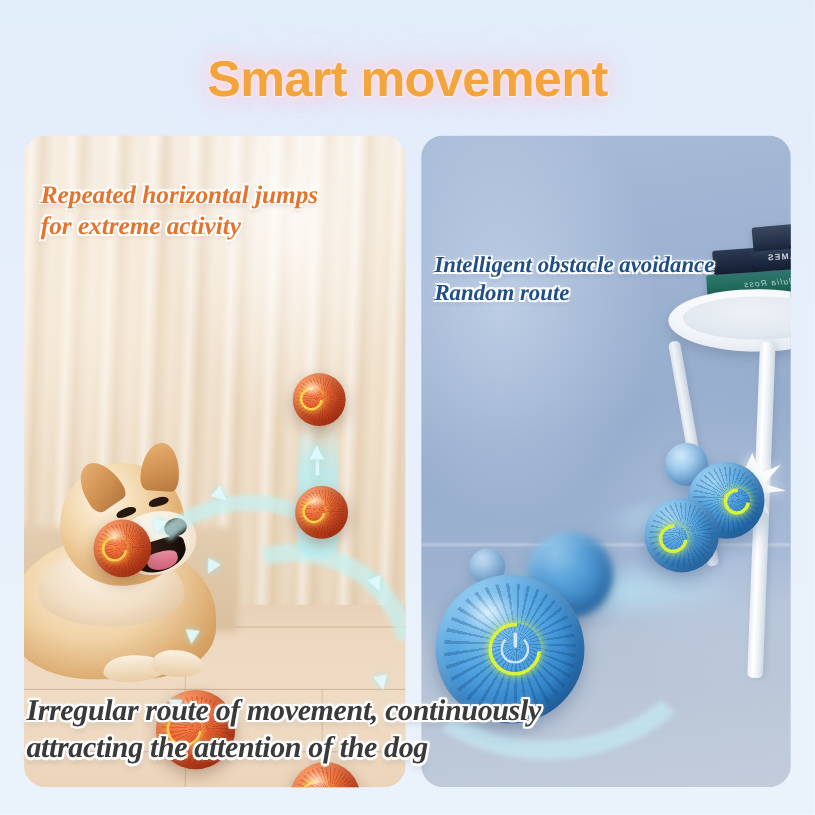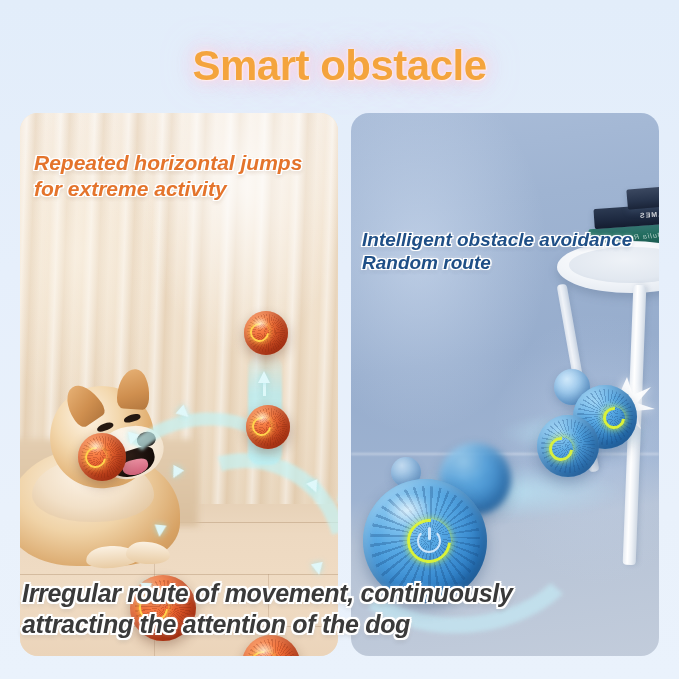--- a/index.html
+++ b/index.html
@@ -333,20 +333,21 @@
     filter: blur(3px);
   }
 
   
   .cap {
     position: absolute;
     font-style: italic;
     font-weight: bold;
     line-height: 1.22;
     white-space: pre-line;
+    font-family: Liberation Serif, serif;
   }
   #cap-left {
     left: 34px; top: 150px; width: 300px;
     font-size: 21px;
     color: #e4742c;
     text-shadow:
       -1.4px -1.4px 0 #fff, 1.4px -1.4px 0 #fff, -1.4px 1.4px 0 #fff, 1.4px 1.4px 0 #fff,
       0 0 4px rgba(255,255,255,0.95), 0 2px 4px rgba(120,70,30,0.30);
   }
   #cap-right {
@@ -366,21 +367,21 @@
       -1.6px -1.6px 0 #fff, 1.6px -1.6px 0 #fff, -1.6px 1.6px 0 #fff, 1.6px 1.6px 0 #fff,
       -2px 0 0 #fff, 2px 0 0 #fff, 0 -2px 0 #fff, 0 2px 0 #fff,
       0 0 5px rgba(255,255,255,0.98), 0 3px 5px rgba(60,60,60,0.28);
     z-index: 40;
   }
 </style>
 </head>
 <body>
 
 <div class="headline">
-  <span class="part h-orange">Smart obstacle</span>
+  <span class="part h-orange">Smart movement</span>
 </div>
 
 <div class="panel" id="panel-left">
   <div class="scene-left">
 
     <div class="curtain"></div>
 
     <div class="floor">
       <div class="floor-line" style="left:0; top:12%; width:100%;"></div>
       <div class="floor-line" style="left:0; top:46%; width:100%;"></div>
@@ -489,18 +490,18 @@
     <div class="ball-blue" style="left:88px; top:330px; width:72px; height:72px; filter: blur(3px); opacity:.9;"></div>
 
     <div class="ball-blue" style="left:12px; top:366px; width:124px; height:124px;">
       <div class="led-ring-green" style="left:44px; top:40px; width:44px; height:44px;"></div>
       <div class="power-icon" style="left:54px; top:50px; width:24px; height:24px;"></div>
       <div class="power-stem" style="left:65px; top:48px; height:13px;"></div>
       <div class="gloss" style="left:22px; top:14px; width:46px; height:34px;"></div>
     </div>
   </div>
 
-  <div class="cap" id="cap-right" style="left:11px; top:115px; width:310px;">Intelligent obstacle avoidance
+  <div class="cap" id="cap-right" style="left:11px; top:97px; width:310px;">Intelligent obstacle avoidance
 Random route</div>
 </div>
 
 <div class="cap" id="cap-bottom">Irregular route of movement, continuously
 attracting the attention of the dog</div>
 
 </body></html>

